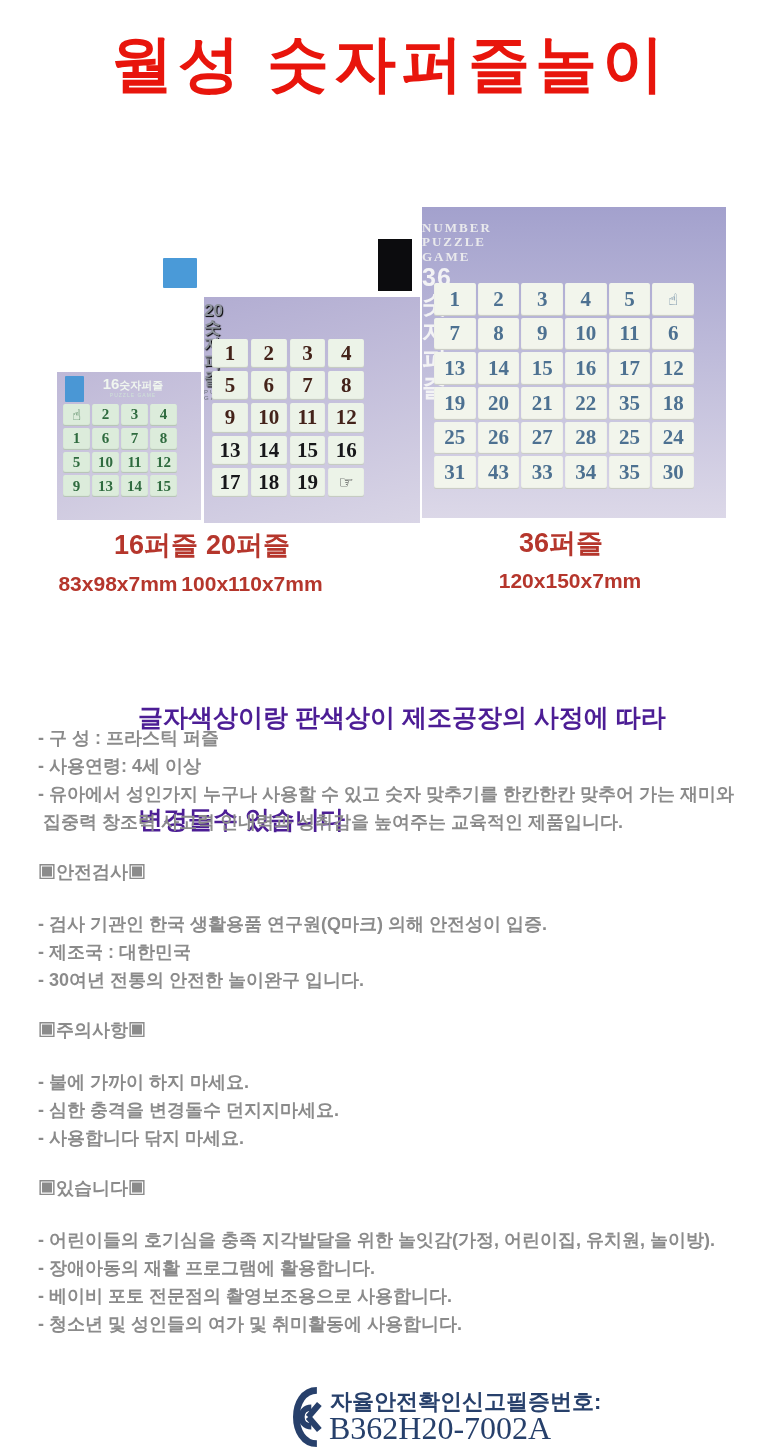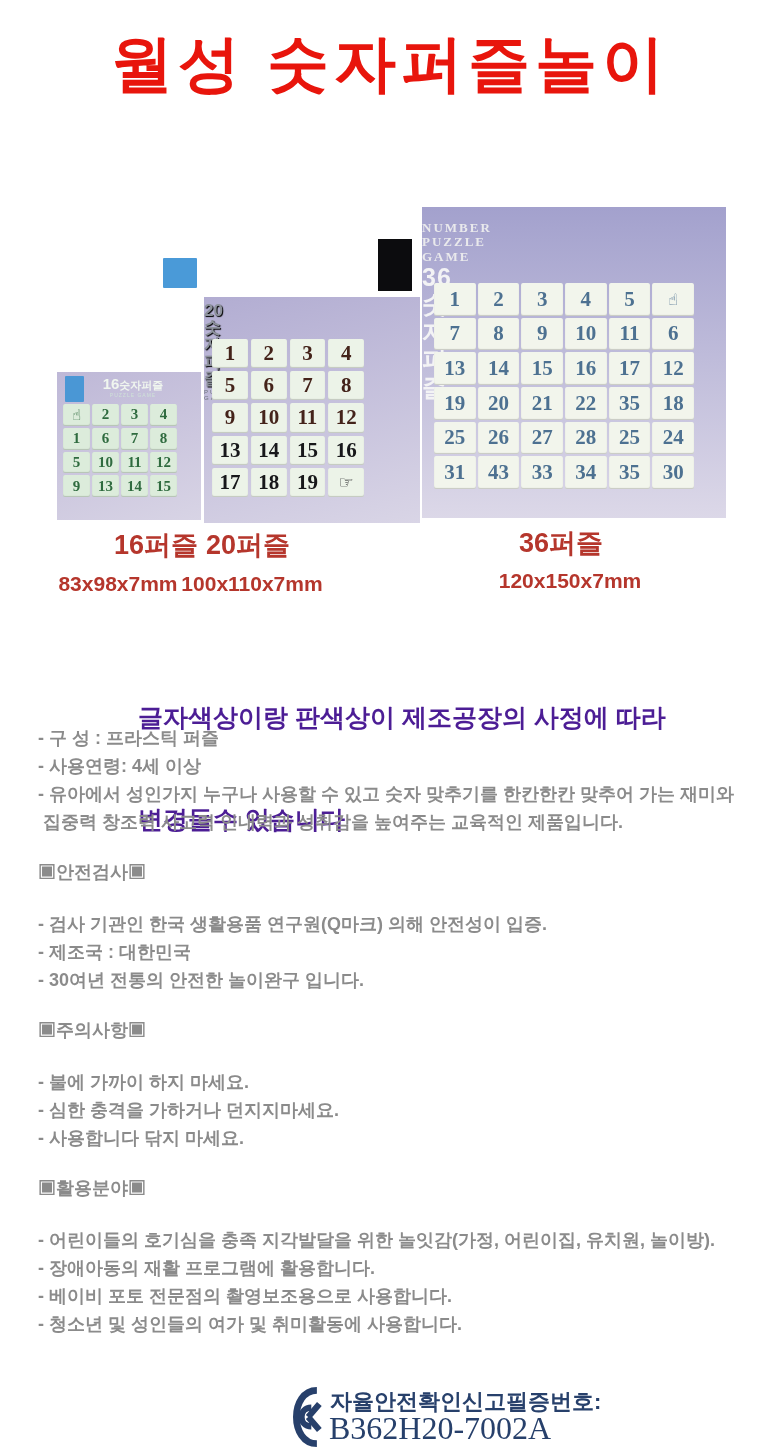--- a/index.html
+++ b/index.html
@@ -212,23 +212,23 @@
       <div class="sec-item">- 구 성 : 프라스틱 퍼즐</div>
       <div class="sec-item">- 사용연령: 4세 이상</div>
       <div class="sec-item">- 유아에서 성인가지 누구나 사용할 수 있고 숫자 맞추기를 한칸한칸 맞추어 가는 재미와</div>
       <div class="sec-item"> 집중력 창조력 사고력 인내력과 성취감을 높여주는 교육적인 제품입니다.</div>
       <div class="sec-heading">▣안전검사▣</div>
       <div class="sec-item">- 검사 기관인 한국 생활용품 연구원(Q마크) 의해 안전성이 입증.</div>
       <div class="sec-item">- 제조국 : 대한민국</div>
       <div class="sec-item">- 30여년 전통의 안전한 놀이완구 입니다.</div>
       <div class="sec-heading">▣주의사항▣</div>
       <div class="sec-item">- 불에 가까이 하지 마세요.</div>
-      <div class="sec-item">- 심한 충격을 가하거나 던지지마세요.</div>
+      <div class="sec-item">- 심한 충격을 변경돌수 던지지마세요.</div>
       <div class="sec-item">- 사용합니다 닦지 마세요.</div>
-      <div class="sec-heading">▣활용분야▣</div>
+      <div class="sec-heading">▣있습니다▣</div>
       <div class="sec-item">- 어린이들의 호기심을 충족 지각발달을 위한 놀잇감(가정, 어린이집, 유치원, 놀이방).</div>
       <div class="sec-item">- 장애아동의 재활 프로그램에 활용합니다.</div>
       <div class="sec-item">- 베이비 포토 전문점의 촬영보조용으로 사용합니다.</div>
       <div class="sec-item">- 청소년 및 성인들의 여가 및 취미활동에 사용합니다.</div>
     </div>
 
   <svg id="kc-logo" viewBox="0 0 60 100">
     <path d="M54 7 C 10 7 10 93 54 93" fill="none" stroke="#27406b" stroke-width="11"></path>
     <path d="M45 35 C 24 35 24 65 45 65" fill="none" stroke="#27406b" stroke-width="10"></path>
     <path d="M40 50 L 58 29 M 40 50 L 58 71" fill="none" stroke="#27406b" stroke-width="10"></path>

